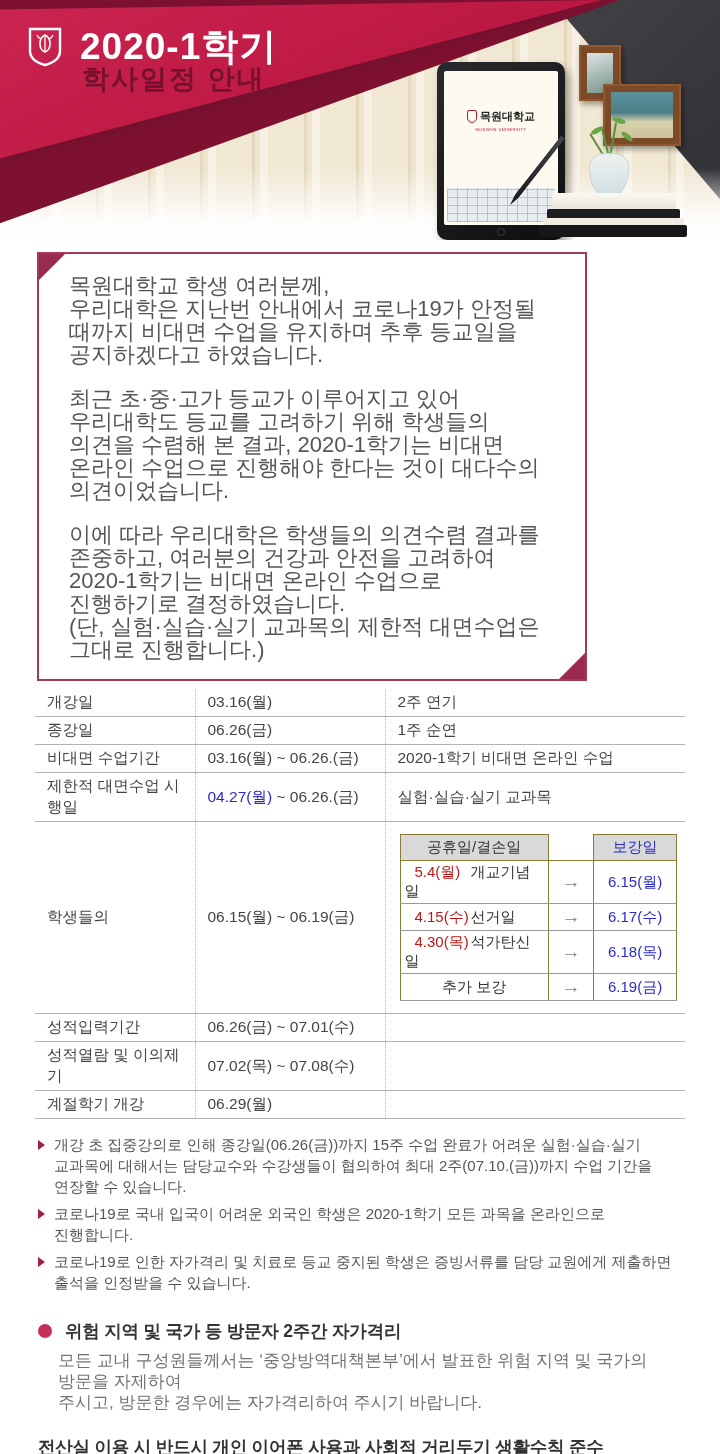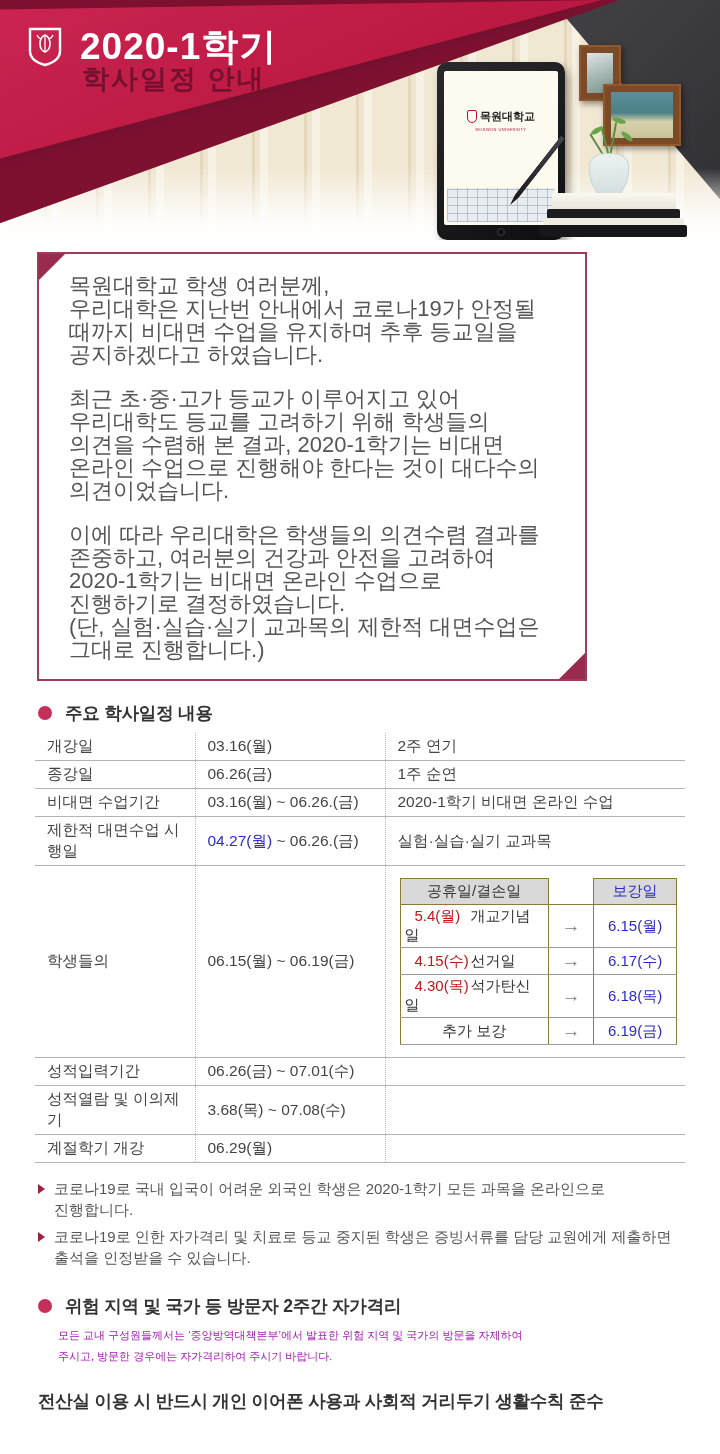--- a/index.html
+++ b/index.html
@@ -72,21 +72,21 @@
   .box p:last-child { margin-bottom:0; }
   .corner-tl { position:absolute; left:0; top:0; width:0; height:0;
     border-top:26px solid #992c4e; border-right:26px solid transparent; }
   .corner-br { position:absolute; right:0; bottom:0; width:0; height:0;
     border-bottom:26px solid #992c4e; border-left:26px solid transparent; }
 
   
   .sec-head { display:flex; align-items:center; gap:13px; margin:20px 0 0 38px; }
   .sec-bullet { width:14px; height:14px; border-radius:50%; background:#c5305a; flex:0 0 auto; }
   .sec-title { font-size:17.5px; font-weight:bold; color:#333; letter-spacing:-0.2px; }
-  .sec-body { margin:7px 0 0 58px; width:612px; font-size:11px; line-height:21px; color:#a21caf; word-break:keep-all; }
+  .sec-body { margin:7px 0 0 58px; width:612px; font-size:17px; line-height:21px; color:#737373; word-break:keep-all; }
   .sec-body .line { display:block; }
 
   
   .sched-table { width:650px; margin:8px 0 0 35px; border-collapse:collapse; font-size:15.5px; color:#444; table-layout:fixed; }
   .sched-table th { background:#dcdcdc; border-top:2px solid #2a2a2a; border-bottom:2px solid #3a3a3a;
     font-weight:600; color:#333; padding:4px 6px; height:27px; }
   .sched-table td { border-bottom:1px solid #b3b3b3; padding:3px 8px 3px 12px; height:25px; vertical-align:middle; }
   .sched-table th + th, .sched-table td + td { border-left:1px dotted #b9b9b9; }
   .blue { color:#2b2bcc; }
 
@@ -166,24 +166,20 @@
   <div class="box">
     <div class="corner-tl"></div>
     <div class="corner-br"></div>
     <p><span>목원대학교 학생 여러분께,</span><br>
        <span>우리대학은 지난번 안내에서 코로나19가 안정될 때까지 비대면 수업을 유지하며 추후 등교일을 공지하겠다고 하였습니다.</span></p>
     <p>최근 초·중·고가 등교가 이루어지고 있어 우리대학도 등교를 고려하기 위해 학생들의 의견을 수렴해 본 결과, 2020-1학기는 비대면 온라인 수업으로 진행해야 한다는 것이 대다수의 의견이었습니다.</p>
     <p><span>이에 따라 우리대학은 학생들의 의견수렴 결과를 존중하고, 여러분의 건강과 안전을 고려하여 2020-1학기는 비대면 온라인 수업으로 진행하기로 결정하였습니다.</span><br>
        <span>(단, 실험·실습·실기 교과목의 제한적 대면수업은 그대로 진행합니다.)</span></p>
   </div>
 
-  <div class="sec-head">
-    <span class="sec-bullet"></span>
-    <span class="sec-title">주요 학사일정 내용</span>
-  </div>
 
   <table class="sched-table">
     <colgroup>
         <col style="width:160px">
         <col style="width:190px">
         <col style="width:300px">
       </colgroup>
     <tbody>
     <tr>
       <td>개강일</td>
@@ -242,34 +238,38 @@
         </div>
       </td>
     </tr>
     <tr>
       <td>성적입력기간</td>
       <td>06.26(금) ~ 07.01(수)</td>
       <td></td>
     </tr>
     <tr>
       <td>성적열람 및 이의제기</td>
-      <td>3.68(목) ~ 07.08(수)</td>
+      <td>07.02(목) ~ 07.08(수)</td>
       <td></td>
     </tr>
     <tr>
       <td>계절학기 개강</td>
       <td>06.29(월)</td>
       <td></td>
     </tr>
   </tbody>
     </table>
 
   <div class="notes">
     <div class="note">
       <span class="note-marker"></span>
+      <span>개강 초 집중강의로 인해 종강일(06.26(금))까지 15주 수업 완료가 어려운 실험·실습·실기 교과목에 대해서는 담당교수와 수강생들이 협의하여 최대 2주(07.10.(금))까지 수업 기간을 연장할 수 있습니다.</span>
+    </div>
+    <div class="note">
+      <span class="note-marker"></span>
       <span>코로나19로 국내 입국이 어려운 외국인 학생은 2020-1학기 모든 과목을 온라인으로 진행합니다.</span>
     </div>
     <div class="note">
       <span class="note-marker"></span>
       <span>코로나19로 인한 자가격리 및 치료로 등교 중지된 학생은 증빙서류를 담당 교원에게 제출하면 출석을 인정받을 수 있습니다.</span>
     </div>
   </div>
 
   <div class="sec-head" style="margin-top:26px;">
     <span class="sec-bullet"></span>

